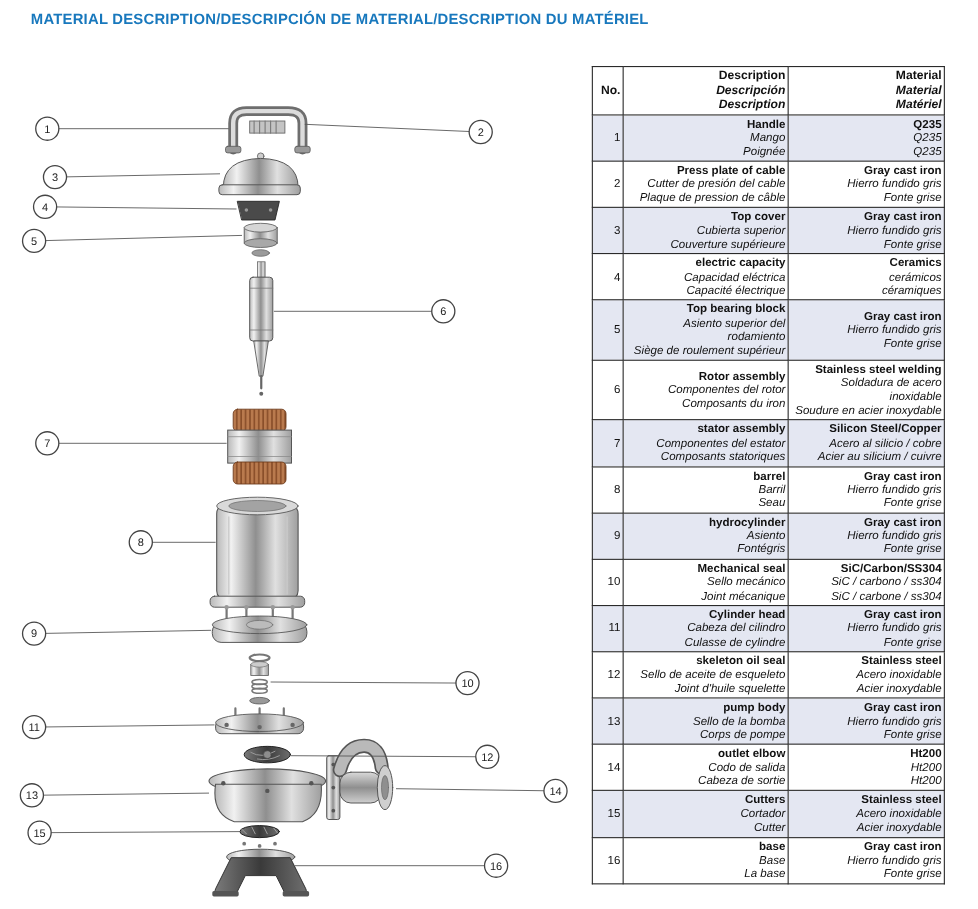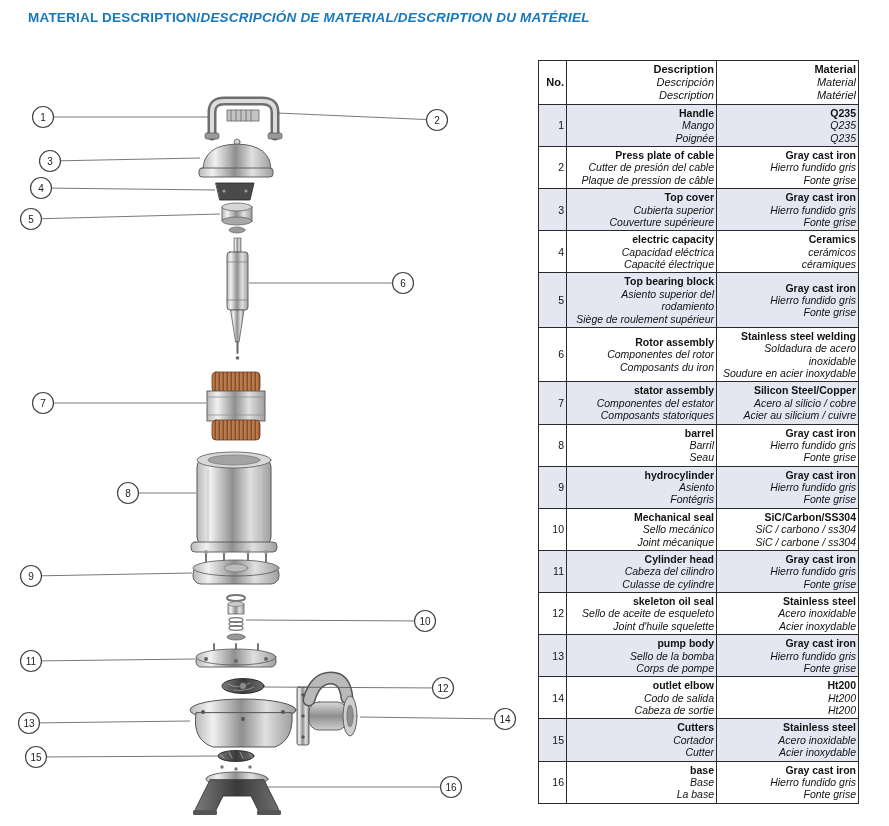--- a/index.html
+++ b/index.html
@@ -2,21 +2,21 @@
 <html><head>
 <meta charset="utf-8">
 <style>
   * { box-sizing: border-box; margin: 0; padding: 0; }
   html,body { width:889px; height:826px; background:#ffffff; font-family:"Liberation Sans", sans-serif; position:relative; overflow:hidden; }
 
   .page-title {
     position:absolute; left:28px; top:10px;
     font-size:13.5px; font-weight:bold; color:#1878bd; letter-spacing:.2px;
   }
-  .page-title .it { font-style:italic; }
+  .page-title .it { }
 
   svg.diagram { position:absolute; left:0; top:0; width:535px; height:826px; }
 
   table.mtable {
     position:absolute; left:538px; top:60px; width:320px;
     border-collapse:collapse; table-layout:fixed;
     font-size:10.5px; color:#111;
   }
   .mtable th, .mtable td {
     border:1px solid #2a2a2a; text-align:right; vertical-align:middle;
@@ -24,21 +24,21 @@
   }
   .mtable col.c-no   { width:28px; }
   .mtable col.c-desc { width:150px; }
   .mtable col.c-mat  { width:142px; }
   .mtable thead th { height:36px; background:#ffffff; font-size:11px; }
   .mtable tbody td { height:40px; }
   .mtable tbody tr:nth-child(odd)  { background:#e4e7f2; }
   .mtable tbody tr:nth-child(even) { background:#ffffff; }
   .l1 { font-weight:bold; font-style:normal; }
   .l2, .l3 { font-style:italic; }
-  .hdr .l2, .hdr .l3 { font-weight:normal; }
+  .hdr .l2, .hdr .l3 { font-weight:bold; }
   .no-cell { font-weight:normal; }
 </style>
 </head>
 <body>
 
 <div class="page-title">
   <span>MATERIAL DESCRIPTION/</span><span class="it">DESCRIPCIÓN DE MATERIAL/DESCRIPTION DU MATÉRIEL</span>
 </div>
 
 <svg class="diagram" viewBox="0 0 535 826" aria-hidden="true">

